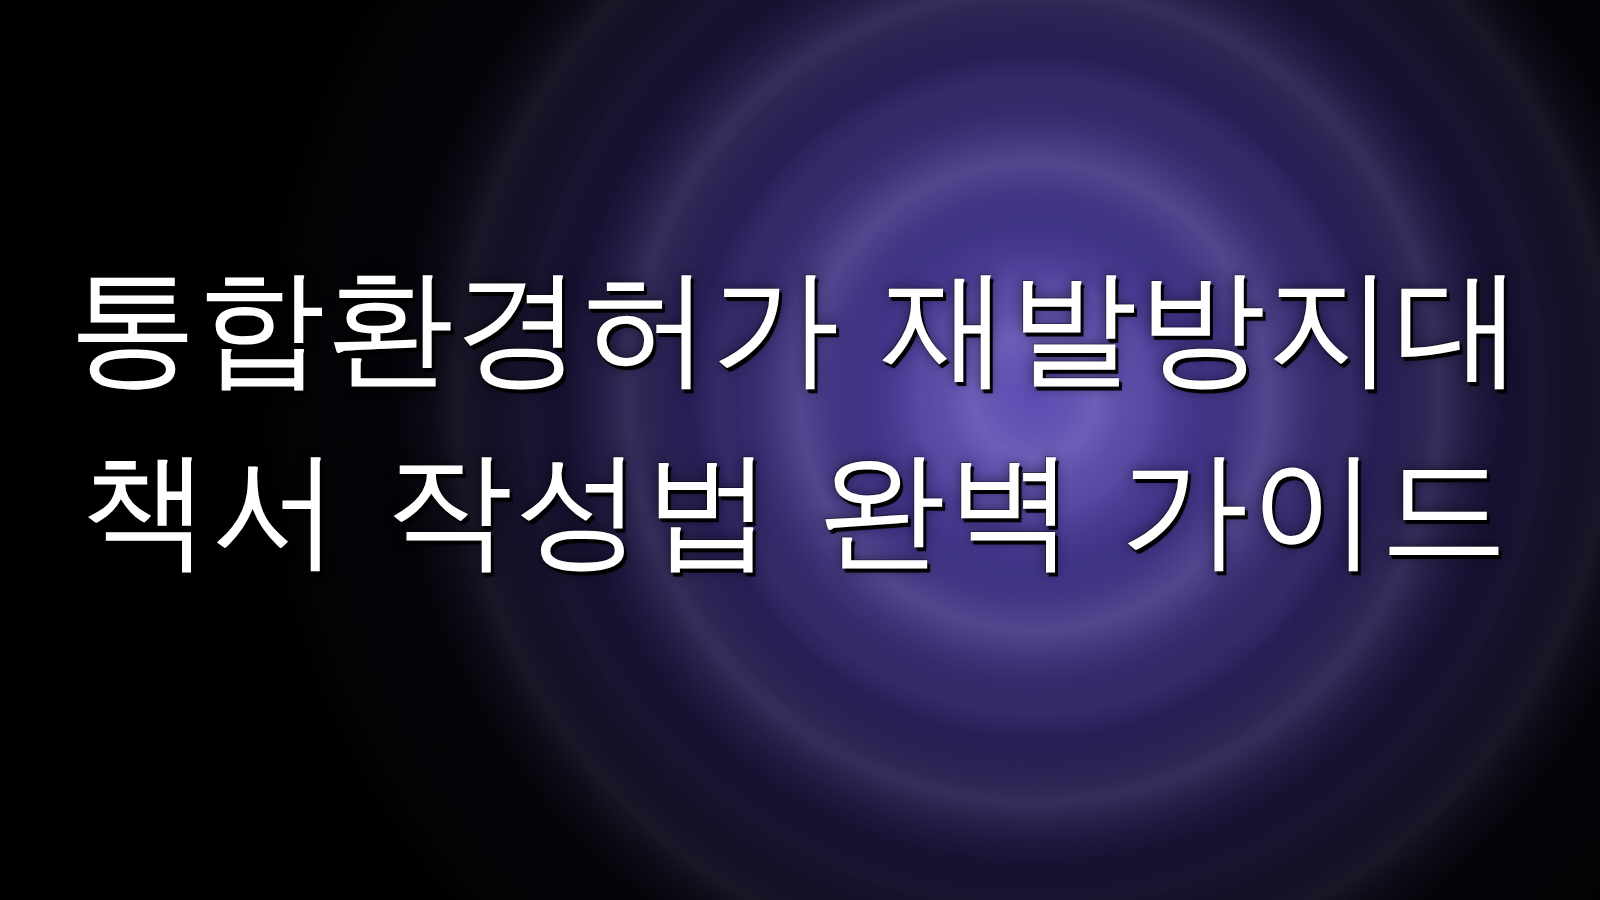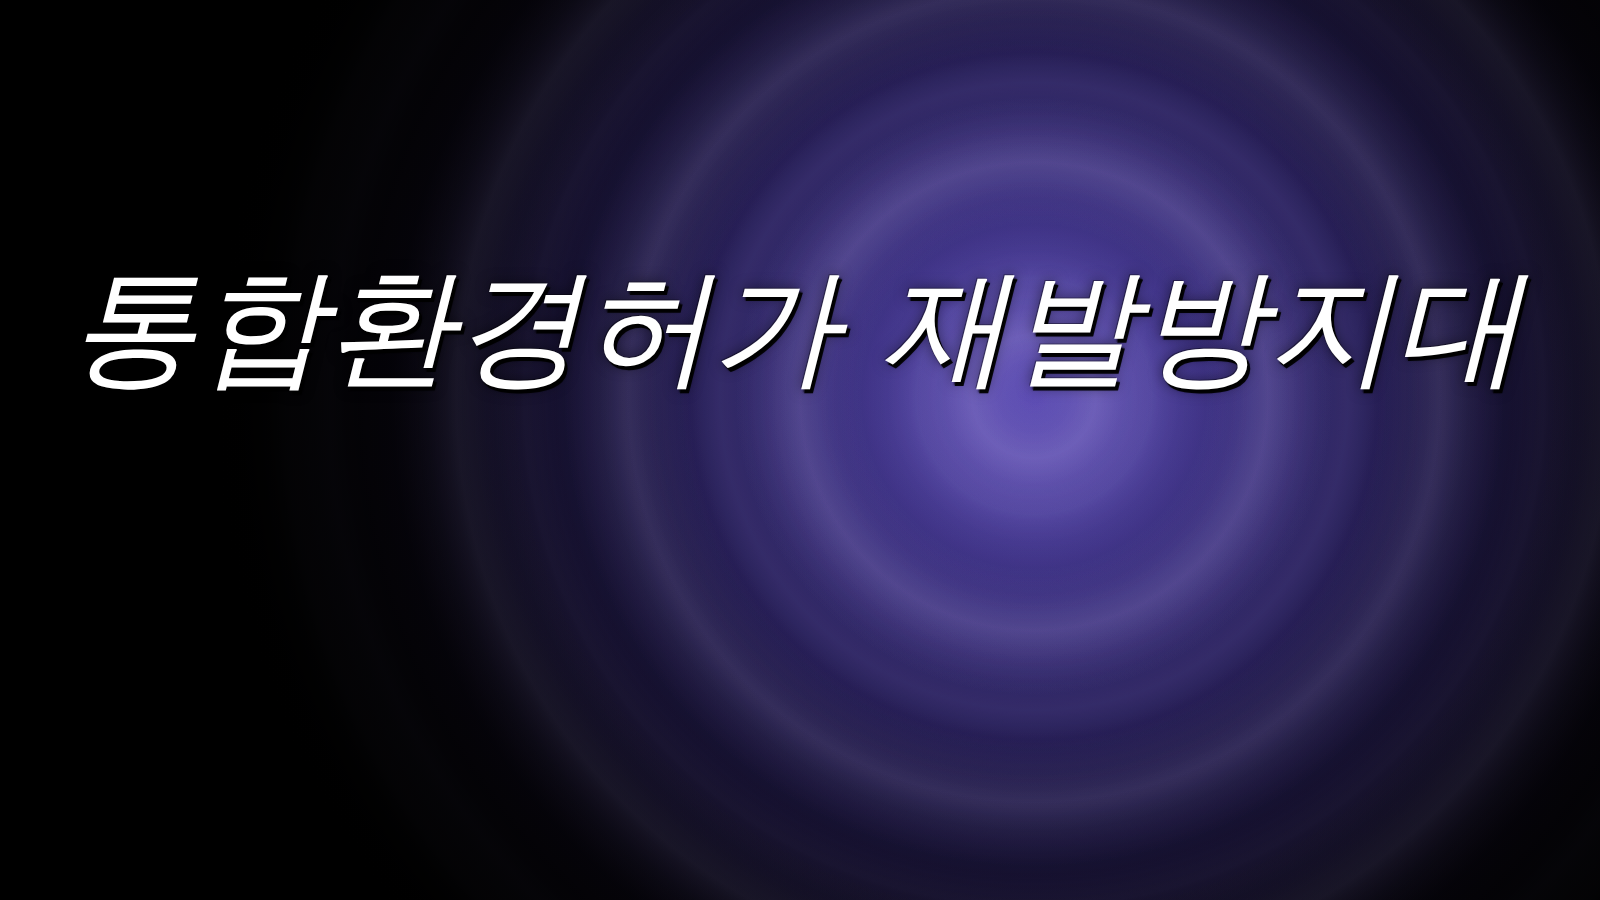--- a/index.html
+++ b/index.html
@@ -106,21 +106,20 @@
   }
 
   
   .title-block {
     position: absolute;
     left: 0;
     right: 8px;
     top: 236px;
     text-align: center;
     pointer-events: none;
-    font-style: italic;
   }
 
   .title-line {
     display: block;
     color: #ffffff;
     font-size: 128px;
     line-height: 182px;
     font-weight: 400;
     letter-spacing: 0.5px;
     white-space: nowrap;
@@ -145,15 +144,16 @@
   <div class="panel-clip">
     <div class="ripple-base"></div>
     <div class="ripple-rings"></div>
     <div class="ripple-rings-2"></div>
     <div class="ripple-core"></div>
     <div class="ripple-vignette"></div>
   </div>
 
   <div class="title-block">
     <span class="title-line title-line-1">통합환경허가 재발방지대</span>
+    <span class="title-line title-line-2">책서 작성법 완벽 가이드</span>
   </div>
 
 </div>
 
 </body></html>

